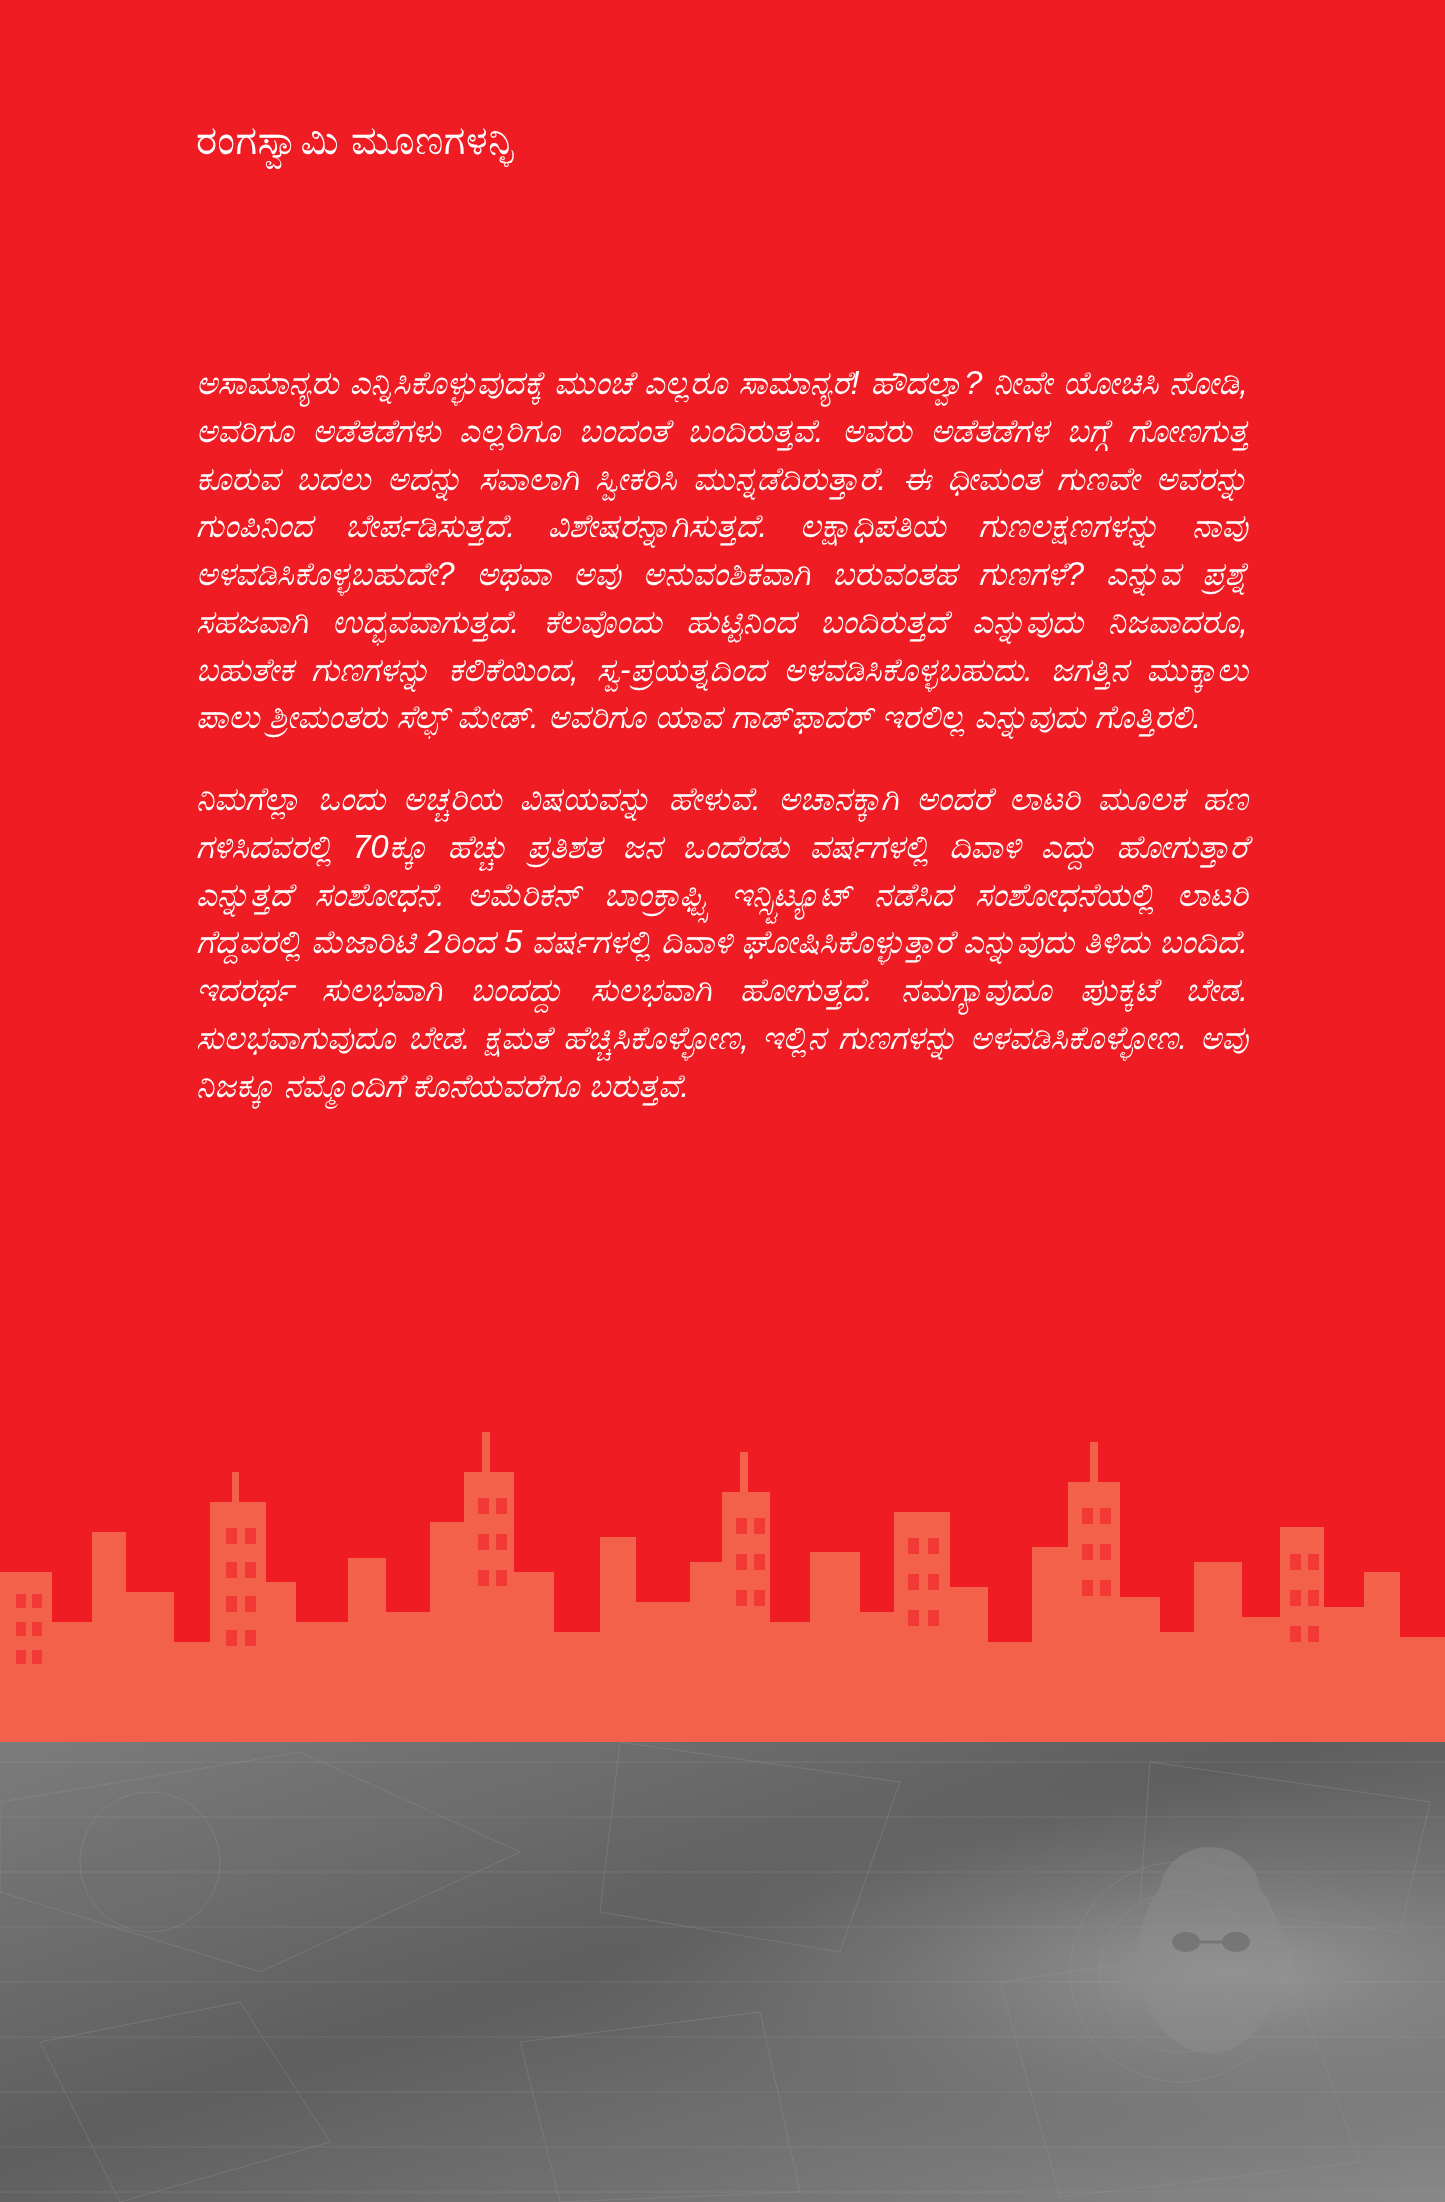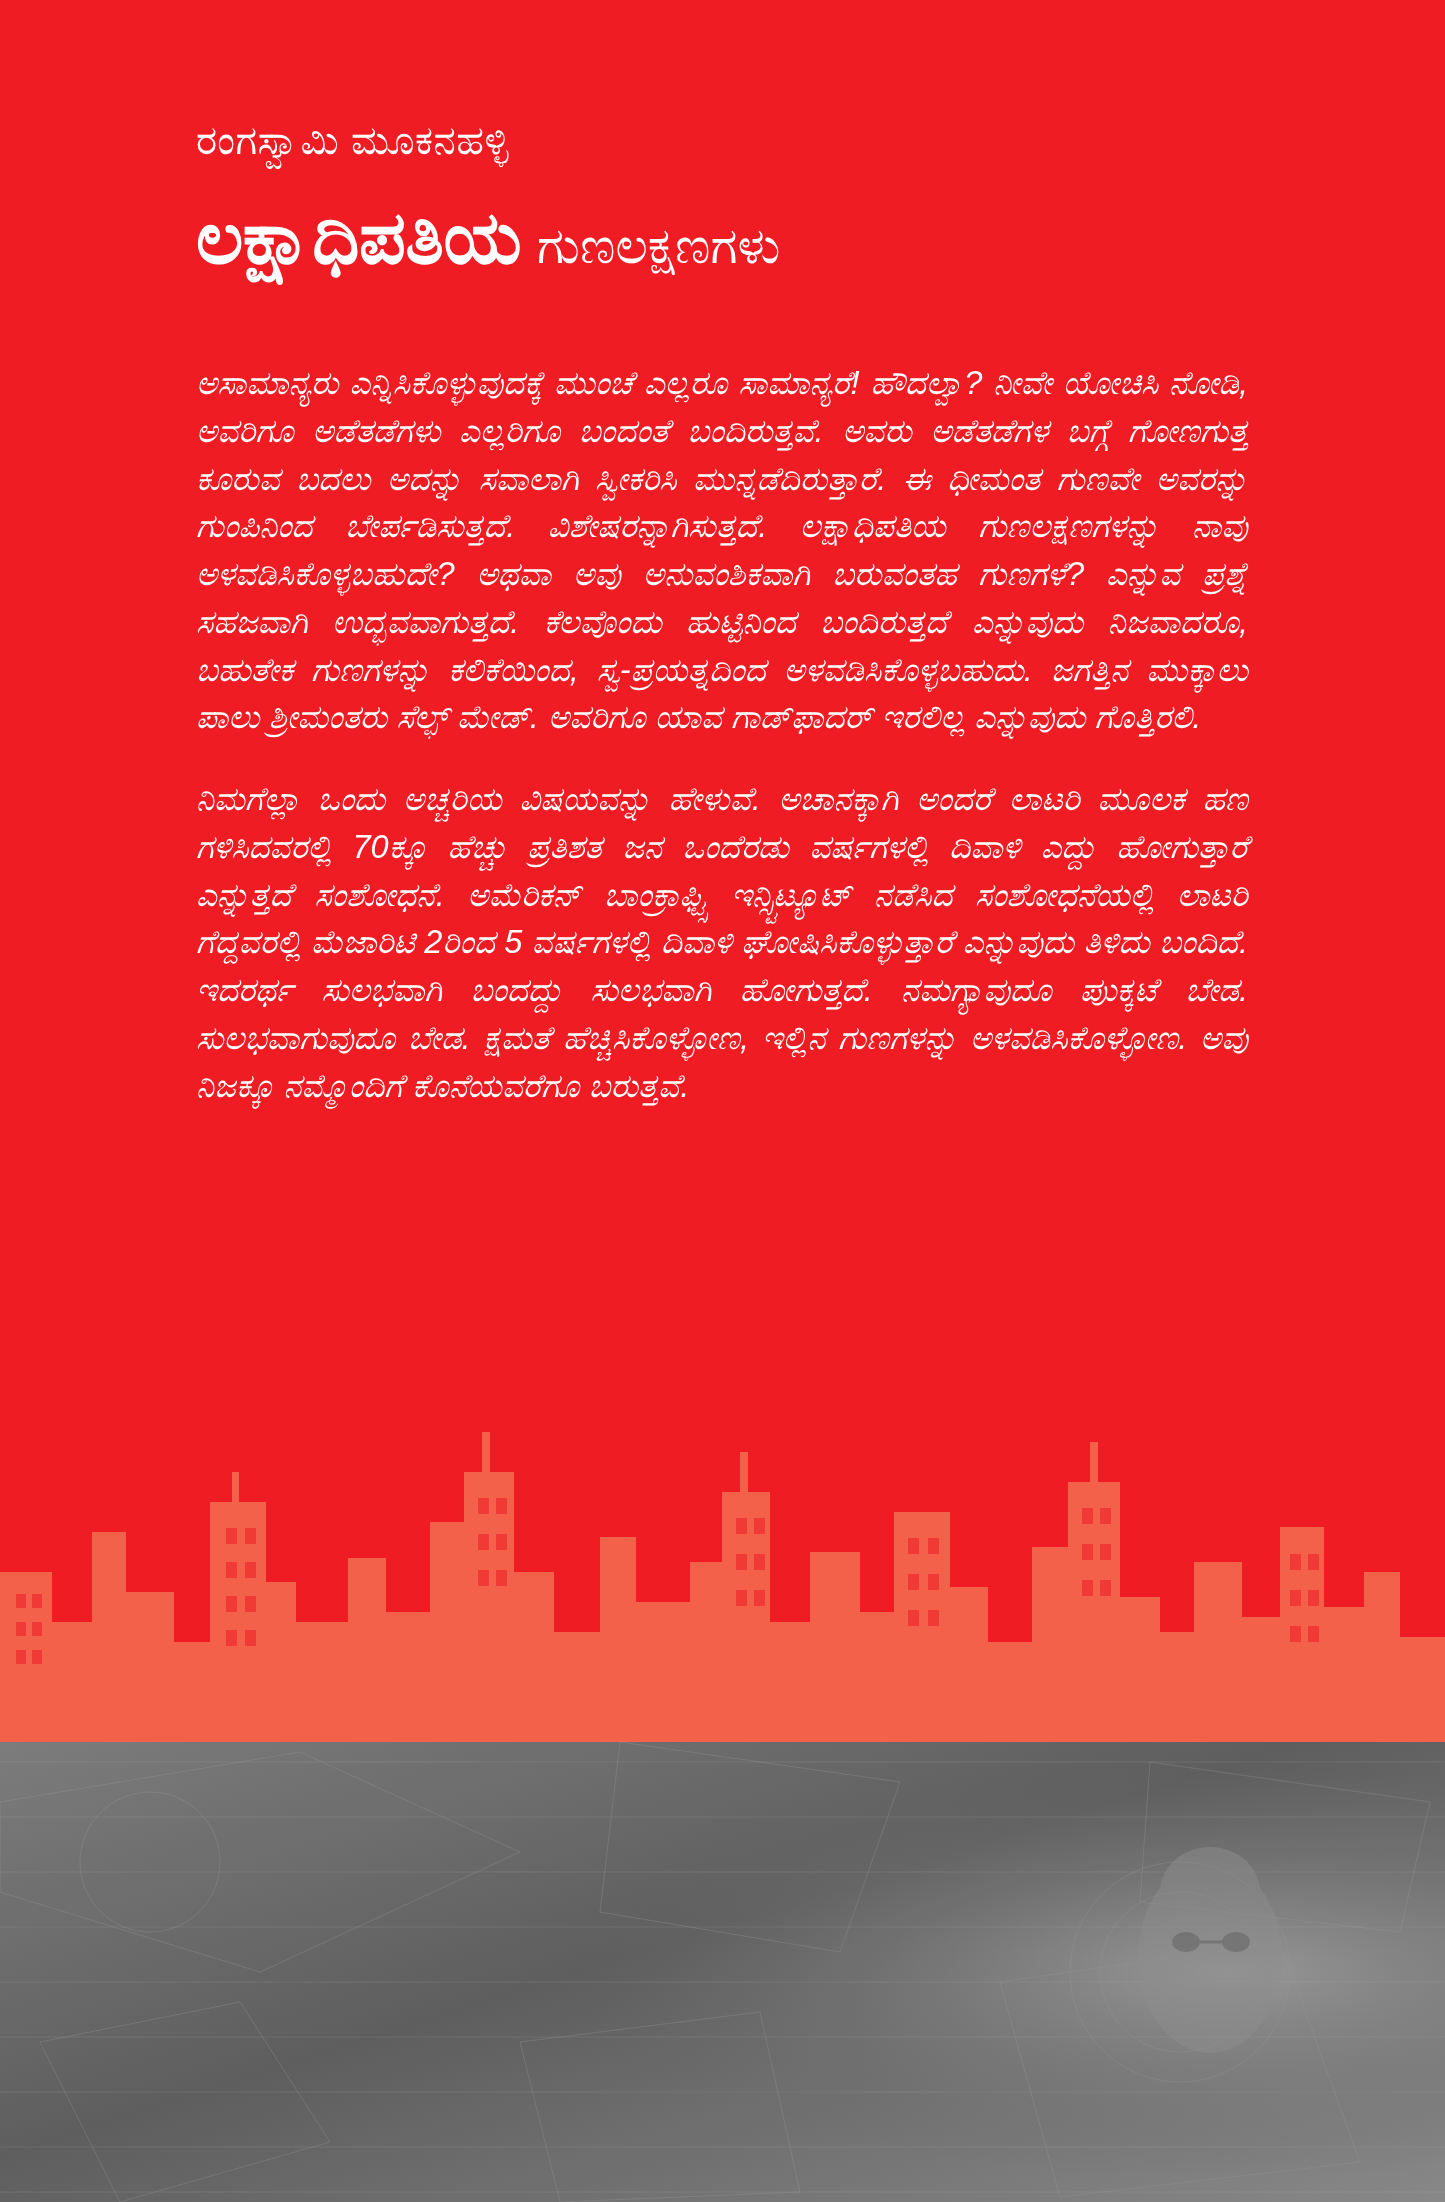--- a/index.html
+++ b/index.html
@@ -193,25 +193,22 @@
           <rect x="1100" y="258" width="11" height="16"></rect>
         <rect x="1290" y="232" width="11" height="16"></rect>
           <rect x="1308" y="232" width="11" height="16"></rect>
         <rect x="1290" y="268" width="11" height="16"></rect>
           <rect x="1308" y="268" width="11" height="16"></rect>
         <rect x="1290" y="304" width="11" height="16"></rect>
           <rect x="1308" y="304" width="11" height="16"></rect>
       </g>
     </svg>
 
-    <div class="author">ರಂಗಸ್ವಾಮಿ ಮೂಕನಹಳ್ಳಿ</div>
-
-    <div class="title-line">
-      <span class="title-main">ಲಕ್ಷಾಧಿಪತಿಯ</span><span class="title-sub">ಗುಣಲಕ್ಷಣಗಳು</span>
-    </div>
+    <div class="author">ರಂಗಸ್ವಾಮಿ ಮೂಣಗಳನ್ಳಿ</div>
+
 
     <div class="body-text">
       <p class="para">ಅಸಾಮಾನ್ಯರು ಎನ್ನಿಸಿಕೊಳ್ಳುವುದಕ್ಕೆ ಮುಂಚೆ ಎಲ್ಲರೂ ಸಾಮಾನ್ಯರೆ! ಹೌದಲ್ವಾ? ನೀವೇ ಯೋಚಿಸಿ ನೋಡಿ, ಅವರಿಗೂ ಅಡೆತಡೆಗಳು ಎಲ್ಲರಿಗೂ ಬಂದಂತೆ ಬಂದಿರುತ್ತವೆ. ಅವರು ಅಡೆತಡೆಗಳ ಬಗ್ಗೆ ಗೋಣಗುತ್ತ ಕೂರುವ ಬದಲು ಅದನ್ನು ಸವಾಲಾಗಿ ಸ್ವೀಕರಿಸಿ ಮುನ್ನಡೆದಿರುತ್ತಾರೆ. ಈ ಧೀಮಂತ ಗುಣವೇ ಅವರನ್ನು ಗುಂಪಿನಿಂದ ಬೇರ್ಪಡಿಸುತ್ತದೆ. ವಿಶೇಷರನ್ನಾಗಿಸುತ್ತದೆ. ಲಕ್ಷಾಧಿಪತಿಯ ಗುಣಲಕ್ಷಣಗಳನ್ನು ನಾವು ಅಳವಡಿಸಿಕೊಳ್ಳಬಹುದೇ? ಅಥವಾ ಅವು ಅನುವಂಶಿಕವಾಗಿ ಬರುವಂತಹ ಗುಣಗಳೆ? ಎನ್ನುವ ಪ್ರಶ್ನೆ ಸಹಜವಾಗಿ ಉದ್ಭವವಾಗುತ್ತದೆ. ಕೆಲವೊಂದು ಹುಟ್ಟಿನಿಂದ ಬಂದಿರುತ್ತದೆ ಎನ್ನುವುದು ನಿಜವಾದರೂ, ಬಹುತೇಕ ಗುಣಗಳನ್ನು ಕಲಿಕೆಯಿಂದ, ಸ್ವ-ಪ್ರಯತ್ನದಿಂದ ಅಳವಡಿಸಿಕೊಳ್ಳಬಹುದು. ಜಗತ್ತಿನ ಮುಕ್ಕಾಲು ಪಾಲು ಶ್ರೀಮಂತರು ಸೆಲ್ಫ್ ಮೇಡ್. ಅವರಿಗೂ ಯಾವ ಗಾಡ್‌ಫಾದರ್ ಇರಲಿಲ್ಲ ಎನ್ನುವುದು ಗೊತ್ತಿರಲಿ.</p>
       <p class="para">ನಿಮಗೆಲ್ಲಾ ಒಂದು ಅಚ್ಚರಿಯ ವಿಷಯವನ್ನು ಹೇಳುವೆ. ಅಚಾನಕ್ಕಾಗಿ ಅಂದರೆ ಲಾಟರಿ ಮೂಲಕ ಹಣ ಗಳಿಸಿದವರಲ್ಲಿ 70ಕ್ಕೂ ಹೆಚ್ಚು ಪ್ರತಿಶತ ಜನ ಒಂದೆರಡು ವರ್ಷಗಳಲ್ಲಿ ದಿವಾಳಿ ಎದ್ದು ಹೋಗುತ್ತಾರೆ ಎನ್ನುತ್ತದೆ ಸಂಶೋಧನೆ. ಅಮೆರಿಕನ್ ಬಾಂಕ್ರಾಫ್ಟ್ಸಿ ಇನ್ಸ್ಟಿಟ್ಯೂಟ್ ನಡೆಸಿದ ಸಂಶೋಧನೆಯಲ್ಲಿ ಲಾಟರಿ ಗೆದ್ದವರಲ್ಲಿ ಮೆಜಾರಿಟಿ 2ರಿಂದ 5 ವರ್ಷಗಳಲ್ಲಿ ದಿವಾಳಿ ಘೋಷಿಸಿಕೊಳ್ಳುತ್ತಾರೆ ಎನ್ನುವುದು ತಿಳಿದು ಬಂದಿದೆ. ಇದರರ್ಥ ಸುಲಭವಾಗಿ ಬಂದದ್ದು ಸುಲಭವಾಗಿ ಹೋಗುತ್ತದೆ. ನಮಗ್ಯಾವುದೂ ಪುುಕ್ಕಟೆ ಬೇಡ. ಸುಲಭವಾಗುವುದೂ ಬೇಡ. ಕ್ಷಮತೆ ಹೆಚ್ಚಿಸಿಕೊಳ್ಳೋಣ, ಇಲ್ಲಿನ ಗುಣಗಳನ್ನು ಅಳವಡಿಸಿಕೊಳ್ಳೋಣ. ಅವು ನಿಜಕ್ಕೂ ನಮ್ಮೊಂದಿಗೆ ಕೊನೆಯವರೆಗೂ ಬರುತ್ತವೆ.</p>
     </div>
   </div>
 
   <div class="bottom-band">
     <svg class="note-tex" viewBox="0 0 1445 460" preserveAspectRatio="none">
       <defs>

